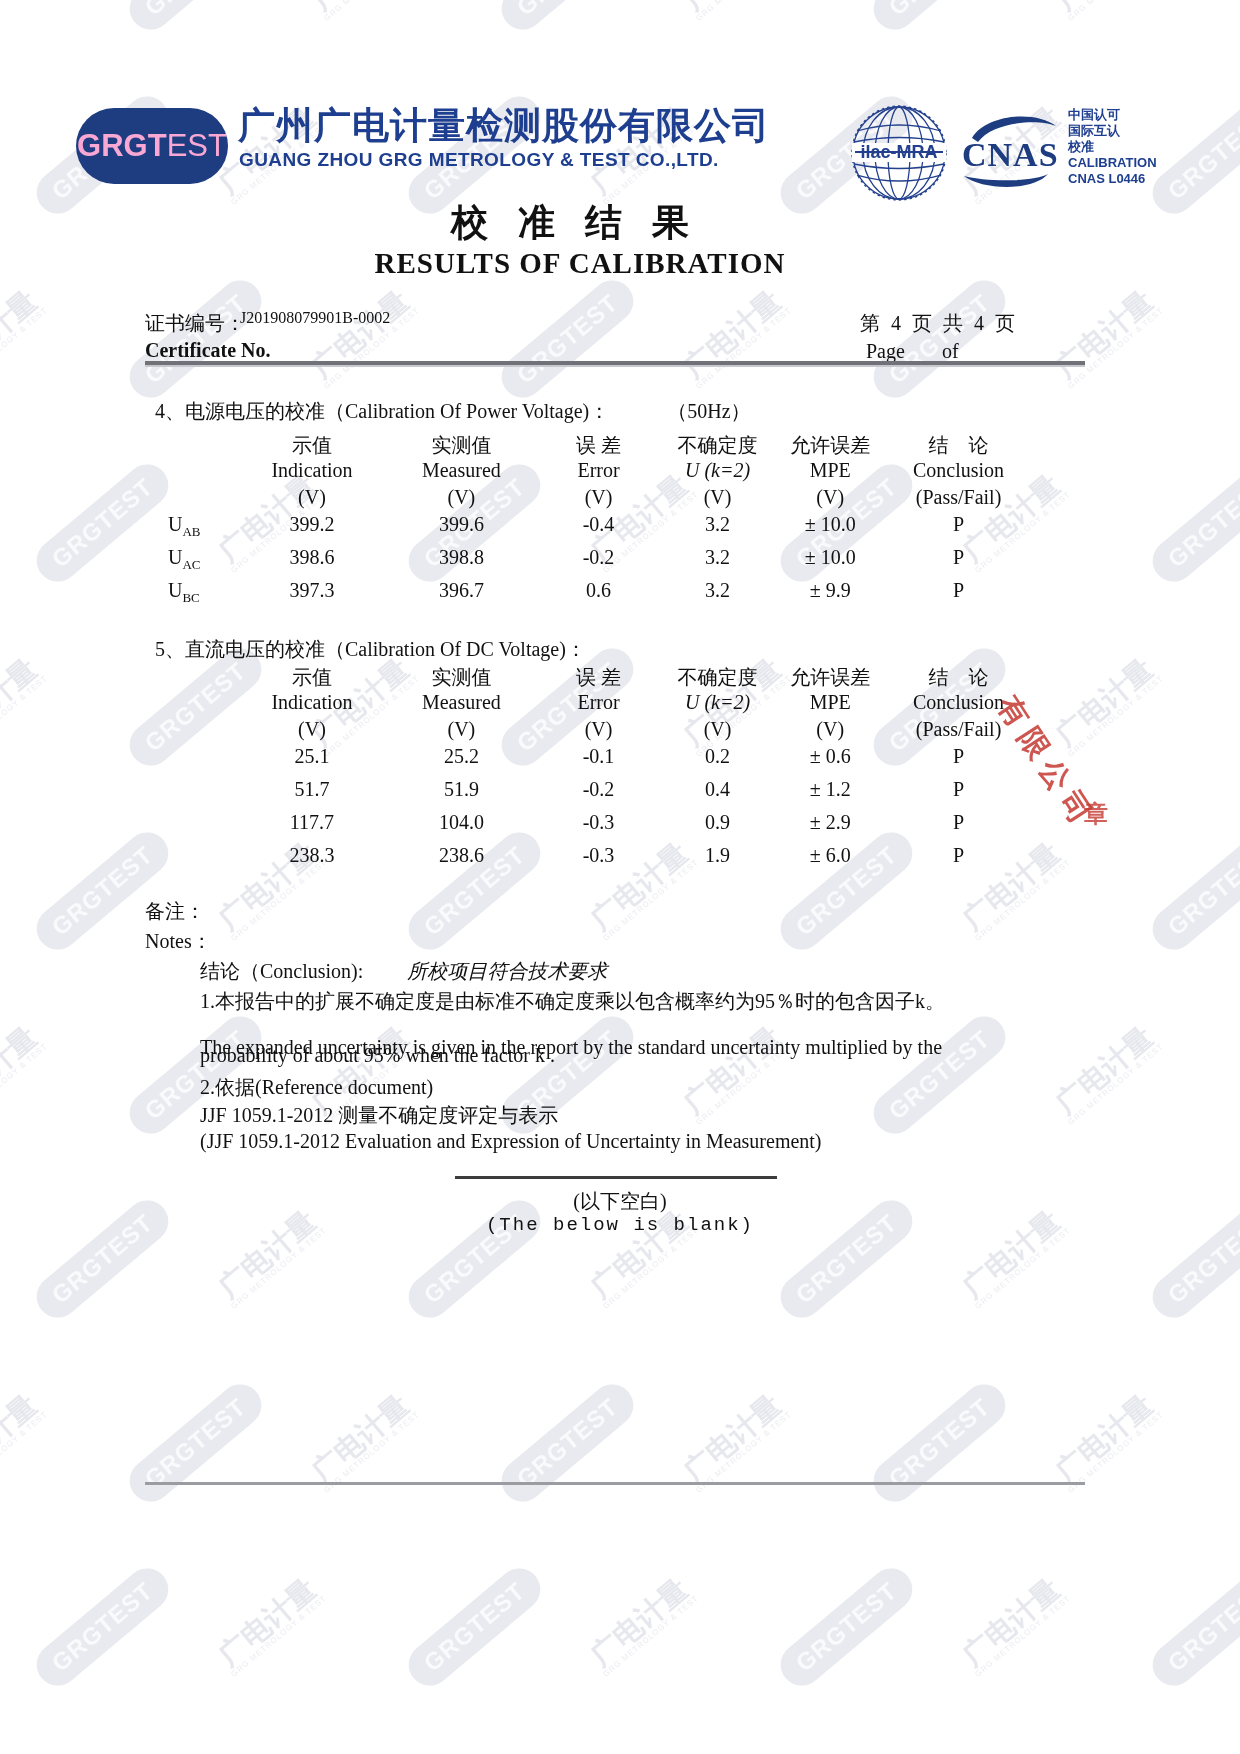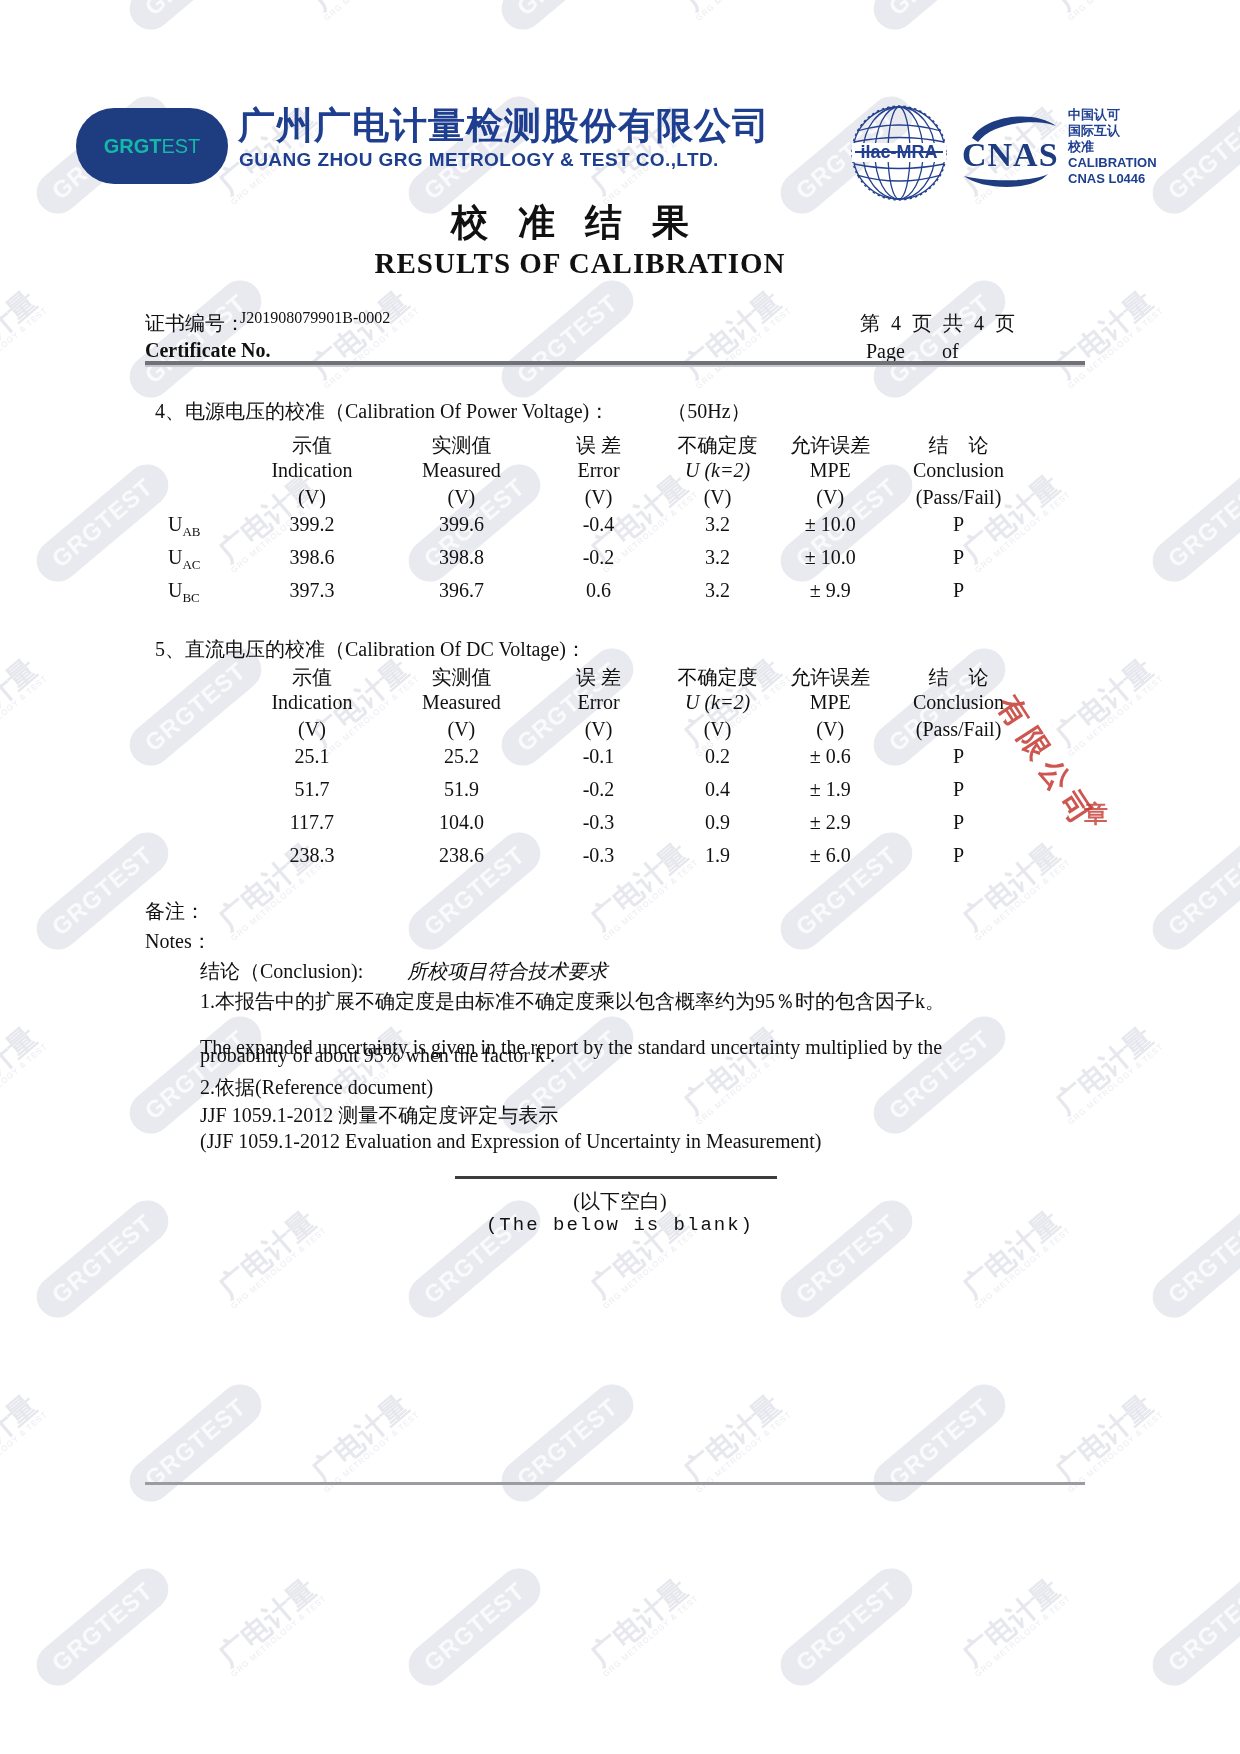--- a/index.html
+++ b/index.html
@@ -13,22 +13,22 @@
   .abs{position:absolute;}
 
   
   .wm-item{position:absolute; transform:rotate(-40deg); font-family:"Liberation Sans",sans-serif; pointer-events:none;}
   .wm-pill{background:#e9eaef; color:#fafafc; border-radius:26px; padding:7px 18px; font-weight:bold; font-size:24px; letter-spacing:1px;}
   .wm-text{color:#e7e8ee; font-weight:bold; font-size:29px; text-align:center; line-height:1.05;}
   .wm-text small{display:block; font-size:8px; letter-spacing:1px; font-weight:normal; color:#eaebf0;}
 
   
   .logo-pill{left:76px; top:108px; width:152px; height:76px; background:#1e3c80; border-radius:40px;
-    display:flex; align-items:center; justify-content:center; color:#14b8a6;
-    font-family:"Liberation Sans",sans-serif; font-size:20px; letter-spacing:0;}
+    display:flex; align-items:center; justify-content:center; color:#f9a8d4;
+    font-family:"Liberation Sans",sans-serif; font-size:31px; letter-spacing:0;}
   .logo-pill b{font-weight:bold;}
   .logo-pill span{font-weight:normal;}
   .company-cn{left:238px; top:101px; font-size:37px; font-weight:bold; color:#1e3f8f;
     font-family:"Liberation Sans",sans-serif; letter-spacing:1px; white-space:nowrap;}
   .company-en{left:239px; top:149px; font-size:19px; font-weight:bold; color:#1e3f8f;
     font-family:"Liberation Sans",sans-serif; letter-spacing:0.4px; white-space:nowrap;}
   .accred{left:1068px; top:107px; color:#1e3f8f; font-family:"Liberation Sans",sans-serif;
     font-size:13px; font-weight:bold; line-height:16px;}
 
   
@@ -434,21 +434,21 @@
         <div class="td col-d">0.2</div>
         <div class="td col-e">± 0.6</div>
         <div class="td col-f">P</div>
       </div>
       <div class="tr data">
         <div class="td col-label"></div>
         <div class="td col-a">51.7</div>
         <div class="td col-b">51.9</div>
         <div class="td col-c">-0.2</div>
         <div class="td col-d">0.4</div>
-        <div class="td col-e">± 1.9</div>
+        <div class="td col-e">± 1.2</div>
         <div class="td col-f">P</div>
       </div>
       <div class="tr data">
         <div class="td col-label"></div>
         <div class="td col-a">117.7</div>
         <div class="td col-b">104.0</div>
         <div class="td col-c">-0.3</div>
         <div class="td col-d">0.9</div>
         <div class="td col-e">± 2.9</div>
         <div class="td col-f">P</div>

